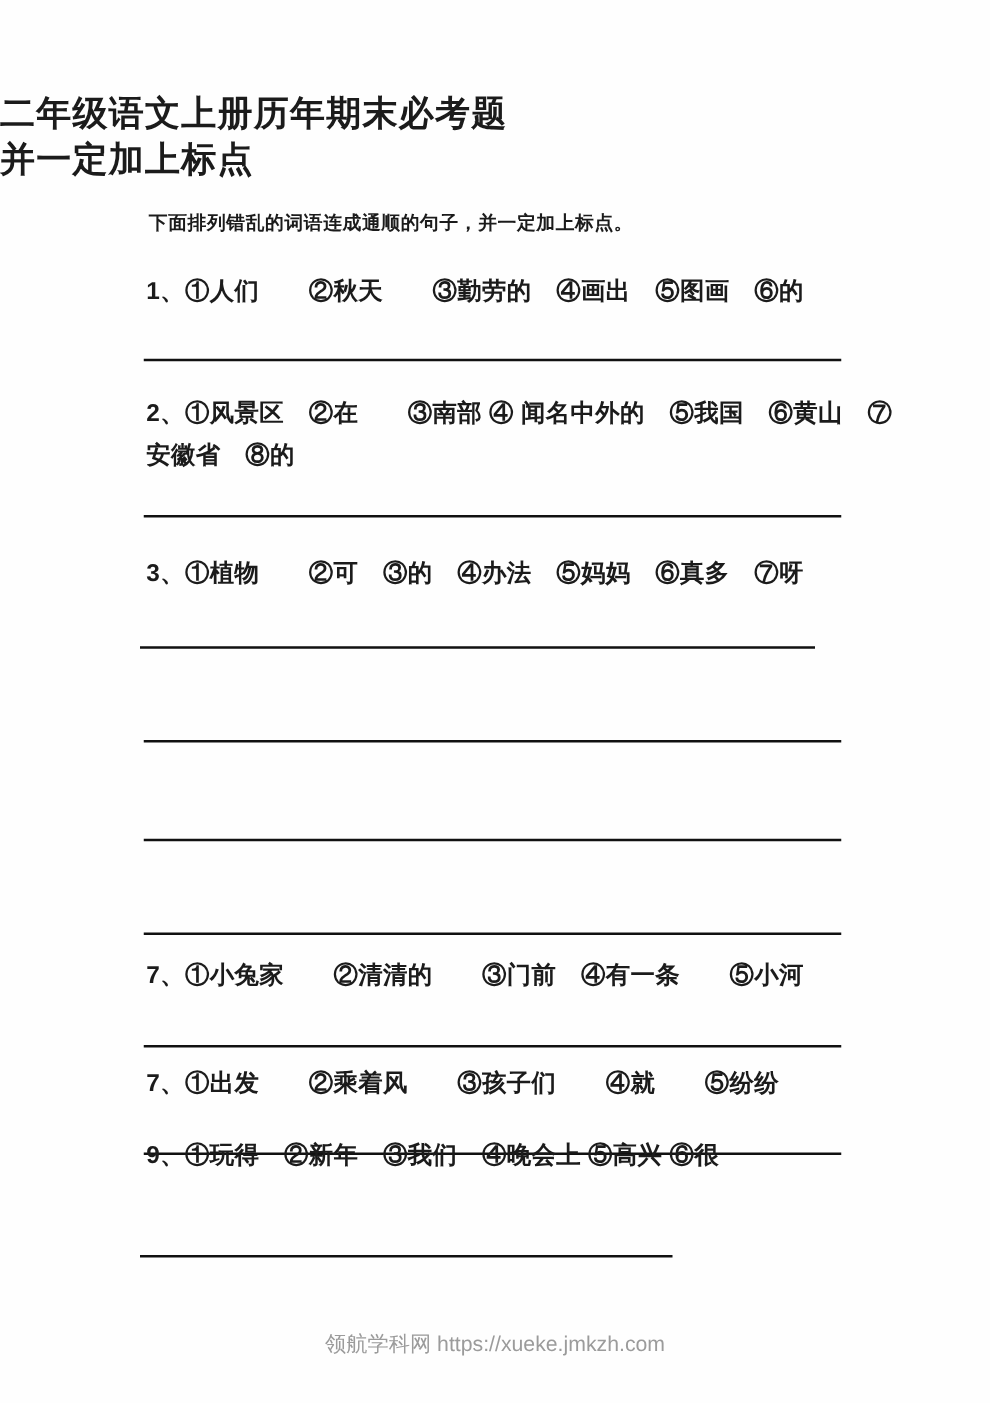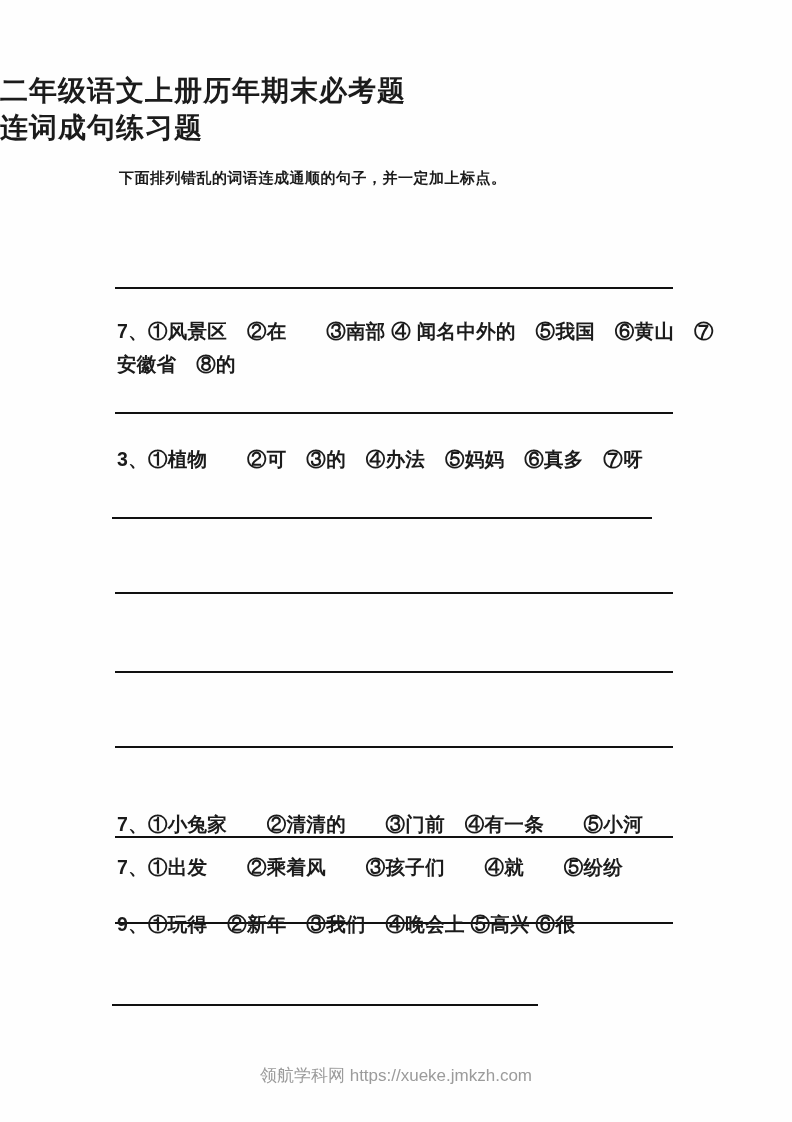--- a/index.html
+++ b/index.html
@@ -60,40 +60,41 @@
     font-size: 17px;
     color: var(--footer-text, #9b9b9b);
     font-weight: normal;
   }
 </style>
 </head>
 <body>
 
 <div class="page">
 
-  <h1 class="title"><span>二年级语文上册历年期末必考题</span><br><span>连词成句练习题</span></h1>
+  <h1 class="title"><span>二年级语文上册历年期末必考题</span><br><span>并一定加上标点</span></h1>
 
   <p class="instruction">下面排列错乱的词语连成通顺的句子，并一定加上标点。</p>
 
+  <div class="q" style="top:217px">1、①人们　　②秋天　　③勤劳的　④画出　⑤图画　⑥的</div>
   <div class="rule full" style="top:287px"></div>
 
-  <div class="q" style="top:315px">7、①风景区　②在　　③南部 ④ 闻名中外的　⑤我国　⑥黄山　⑦
+  <div class="q" style="top:315px">2、①风景区　②在　　③南部 ④ 闻名中外的　⑤我国　⑥黄山　⑦
 安徽省　⑧的</div>
   <div class="rule full" style="top:412px"></div>
 
   <div class="q" style="top:443px">3、①植物　　②可　③的　④办法　⑤妈妈　⑥真多　⑦呀</div>
   <div class="rule med" style="top:517px"></div>
 
   <div class="rule full" style="top:592px"></div>
 
   <div class="rule full" style="top:671px"></div>
 
   <div class="rule full" style="top:746px"></div>
 
-  <div class="q" style="top:808px">7、①小兔家　　②清清的　　③门前　④有一条　　⑤小河</div>
+  <div class="q" style="top:764px">7、①小兔家　　②清清的　　③门前　④有一条　　⑤小河</div>
   <div class="rule full" style="top:836px"></div>
 
   <div class="q" style="top:851px">7、①出发　　②乘着风　　③孩子们　　④就　　⑤纷纷</div>
   <div class="rule full" style="top:922px"></div>
 
   <div class="q" style="top:908px">9、①玩得　②新年　③我们　④晚会上 ⑤高兴 ⑥很</div>
   <div class="rule short" style="top:1004px"></div>
 
   <div class="footer">领航学科网 https://xueke.jmkzh.com</div>
 

